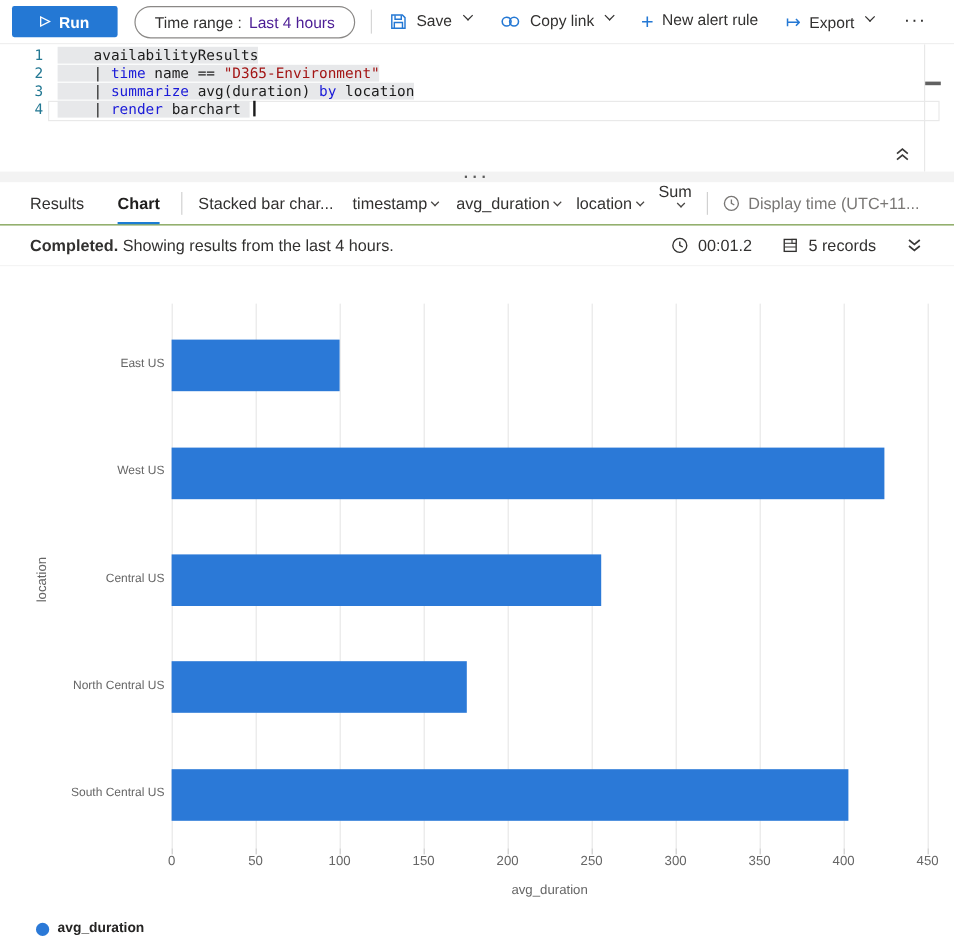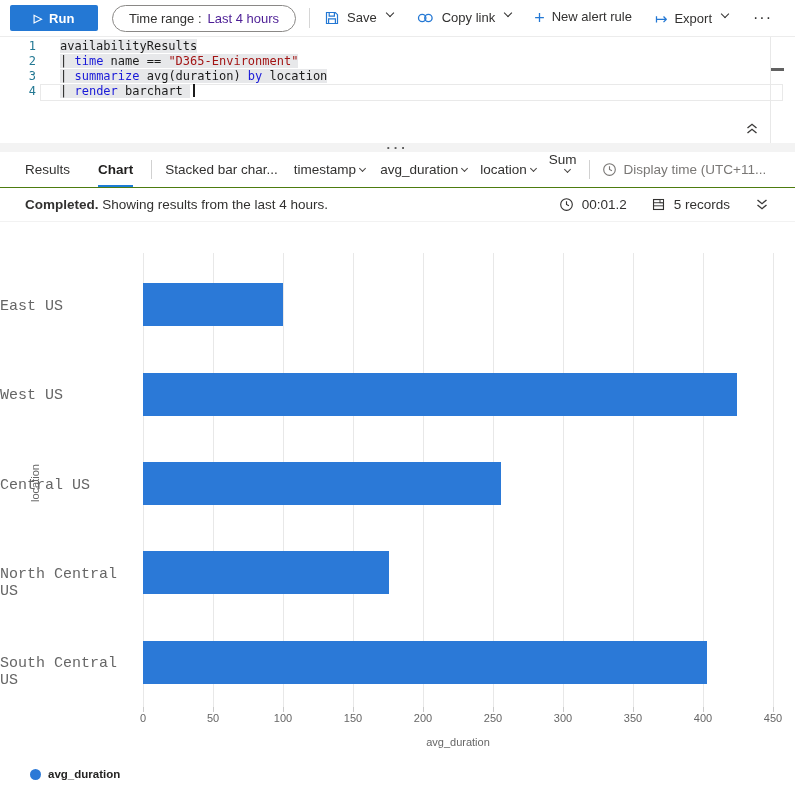--- a/index.html
+++ b/index.html
@@ -18,21 +18,21 @@
   .chev.sm { width:5px; height:5px; border-color:#484644; margin-left:4px; }
   .plus { color:#2478d4; font-size:18px; font-weight:400; line-height:1; }
   .maparrow { color:#2478d4; font-size:15px; line-height:1; }
   .more-btn { font-size:16px; letter-spacing:1px; color:#323130; background:none; border:none; cursor:pointer; margin-left:2px; }
 
   
   #editor { position:absolute; left:0; top:37px; width:795px; height:106px; background:#fff; font-family:"DejaVu Sans Mono", monospace; font-size:12px; }
   .curline-box { position:absolute; left:40px; top:47px; width:743px; height:17px; border:1px solid #e9e9e9; }
   .code-row { position:absolute; left:0; height:15px; line-height:15px; white-space:pre; width:770px; }
   .ln { display:inline-block; width:36px; text-align:right; color:#237893; }
-  .code-text { margin-left:24px; background:#e7e8ea; }
+  .code-text { margin-left:12px; background:#e7e8ea;padding-left:30px; }
   .tok-plain { color:#1b1b1b; }
   .tok-keyword { color:#1a1ad8; }
   .tok-string { color:#a31515; }
   .cursor { display:inline-block; width:2px; height:13px; background:#1b1b1b; vertical-align:-2px; margin-left:3px; }
   .ruler-line { position:absolute; left:770px; top:0; width:1px; height:106px; background:#e8e8e8; }
   .ruler-mark { position:absolute; left:771px; top:31px; width:13px; height:3px; background:#616161; }
   .collapse-btn { position:absolute; left:744px; top:81px; width:22px; height:20px; background:none; border:none; cursor:pointer; padding:0; }
 
   
   #splitter { position:absolute; left:0; top:143px; width:795px; height:9px; background:#f3f3f3; display:flex; align-items:center; justify-content:center; cursor:row-resize; }
@@ -51,21 +51,21 @@
   #statusrow .left b { font-weight:bold;margin-top:32px; }
   #statusrow .right { display:flex; align-items:center; gap:8px; }
   .st-gap { width:8px; }
 
   
   #chart { position:absolute; left:0; top:222px; width:795px; height:570px; background:#fff; }
   .gridline { position:absolute; width:1px; background:#e8e8e8; }
   .tickstub { position:absolute; width:1px; height:5px; background:#cccccc; }
   .ticklabel { position:absolute; width:50px; text-align:center; font-size:11px; color:#666666; }
   .bar { position:absolute; height:43px; }
-  .catlabel { position:absolute; left:0; width:137px; font-size:15px; color:#666666;font-family:Liberation Mono, monospace; }
+  .catlabel { position:absolute; left:0; width:137px; text-align:right; font-size:10px; color:#666666; }
   .xlabel { position:absolute; left:143px; width:630px; top:514px; text-align:center; font-size:11px; color:#666666; }
   .ylabel { position:absolute; left:35px; top:261px; transform:translate(-50%,-50%) rotate(-90deg); font-size:11px; color:#666666; white-space:nowrap; }
   .legend { position:absolute; left:30px; top:546px; display:flex; align-items:center; gap:7px; cursor:pointer; }
   .legend-dot { width:11px; height:11px; border-radius:50%; }
   .legend-label { font-size:11.5px; font-weight:bold; color:#252423; }
 
   svg { display:block; }
 </style>
 </head>
 <body>

